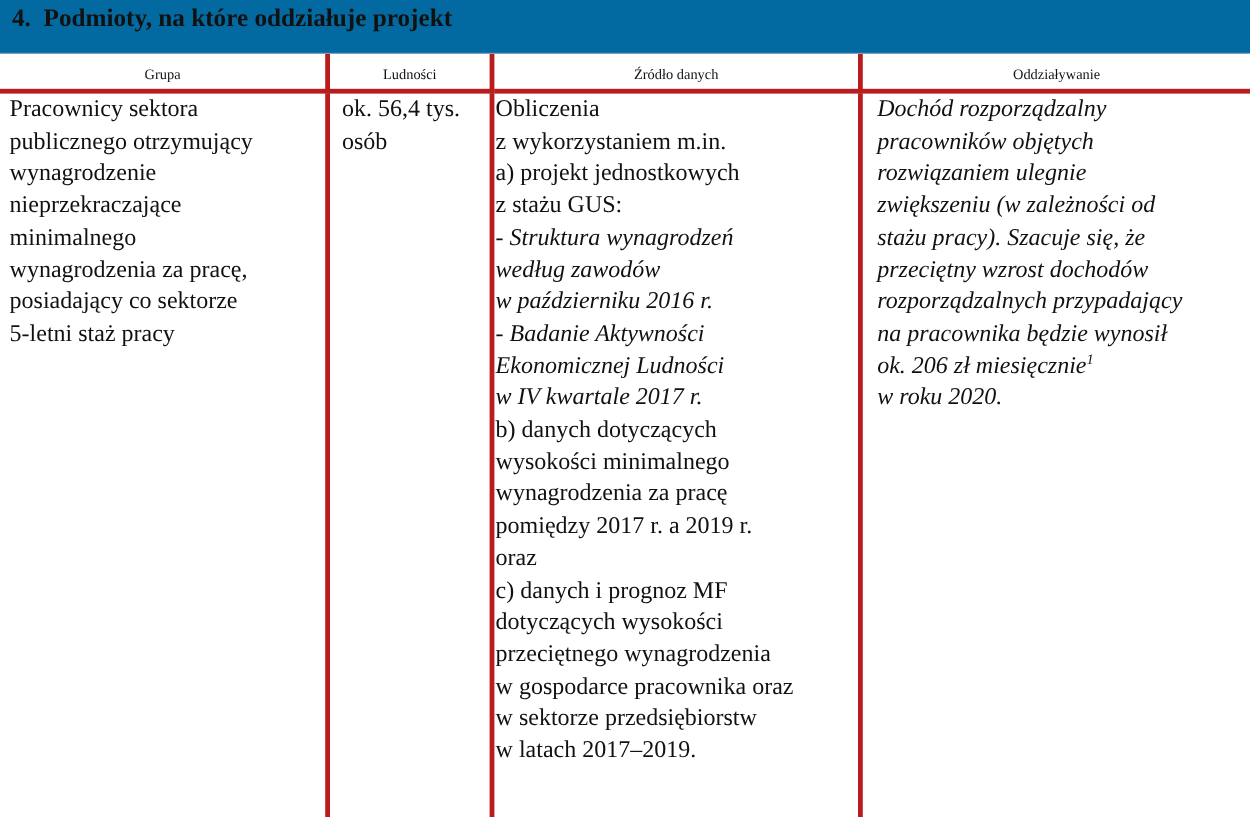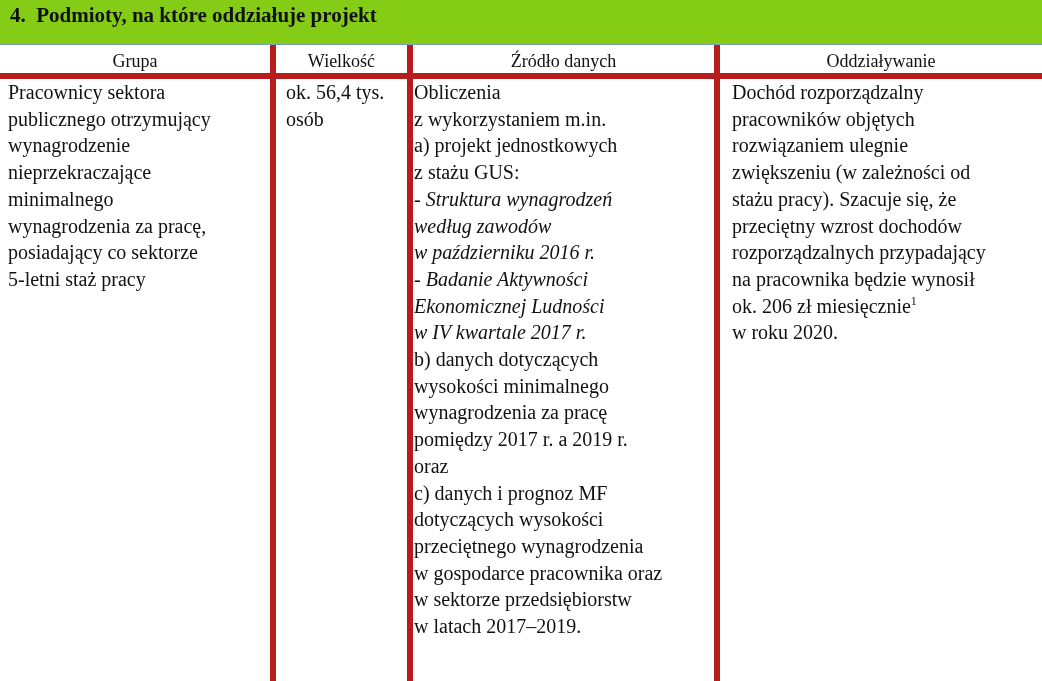--- a/index.html
+++ b/index.html
@@ -14,21 +14,21 @@
       position: relative;
       font-family: "Liberation Serif", "DejaVu Serif", serif;
       color: #111111;
     }
     .section-header {
       position: absolute;
       left: 0;
       top: 0;
       width: 1042px;
       height: 45px;
-      background: #84cc16;
+      background: #0369a1;
       border-bottom: 1px solid #7f9fbf;
       box-sizing: border-box;
     }
     .section-title {
       position: absolute;
       left: 10px;
       top: 2px;
       font-size: 21px;
       font-weight: bold;
       line-height: 26px;
@@ -37,51 +37,51 @@
     table.impact {
       position: absolute;
       left: 0;
       top: 45px;
       width: 1042px;
       height: 636px;
       border-collapse: collapse;
       table-layout: fixed;
     }
     table.impact th, table.impact td {
-      border: 6px solid #b91c1c;
+      border: 4px solid #b91c1c;
       padding: 0;
       box-sizing: border-box;
     }
     table.impact tr:first-child th { border-top: none; }
     table.impact th:first-child, table.impact td:first-child { border-left: none; }
     table.impact th:last-child, table.impact td:last-child { border-right: none; }
     table.impact tr:last-child td { border-bottom: none; }
     table.impact th {
       font-weight: normal;
-      font-size: 18px;
+      font-size: 12px;
       line-height: 24px;
       height: 31px;
       text-align: center;
       vertical-align: bottom;
       padding-bottom: 0px;
     }
     table.impact td {
       vertical-align: top;
       font-size: 20px;
       line-height: 26.7px;
       padding-top: 0px;
     }
     .col-group { width: 273px; }
     .col-size { width: 137px; }
     .col-source { width: 307px; }
     .col-impact { width: 325px; }
     .cell-inner { padding-left: 8px; padding-top: 0px; }
     .cell-inner.size { padding-left: 10px; }
     .cell-inner.source { padding-left: 1px; }
-    .cell-inner.impact-cell { padding-left: 12px; }
+    .cell-inner.impact-cell { padding-left: 12px; font-style: italic; }
     .line { display: block; white-space: nowrap; }
     .italic { font-style: italic; text-align: center; }
     sup { font-size: 12px; line-height: 0; vertical-align: 8px; }
   </style>
 </head>
 <body>
 
 <div class="section-header">
   <div class="section-title"><span>4.</span>&nbsp;&nbsp;<span>Podmioty, na które oddziałuje projekt</span></div>
 </div>
@@ -89,21 +89,21 @@
 <table class="impact">
   <colgroup>
     <col class="col-group">
     <col class="col-size">
     <col class="col-source">
     <col class="col-impact">
   </colgroup>
   <tbody>
       <tr>
     <th>Grupa</th>
-    <th>Wielkość</th>
+    <th>Ludności</th>
     <th>Źródło danych</th>
     <th>Oddziaływanie</th>
   </tr>
   <tr>
     <td>
       <div class="cell-inner" id="group-cell">
             <span class="line">Pracownicy sektora</span>
             <span class="line">publicznego otrzymujący</span>
             <span class="line">wynagrodzenie</span>
             <span class="line">nieprzekraczające</span>

